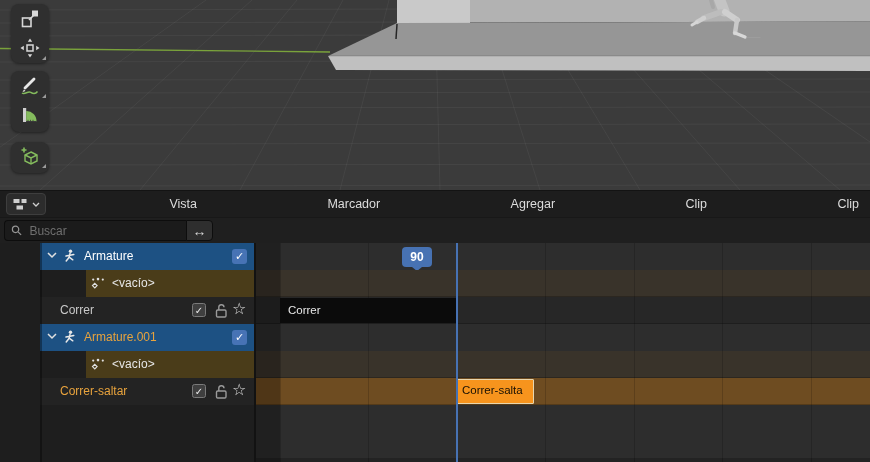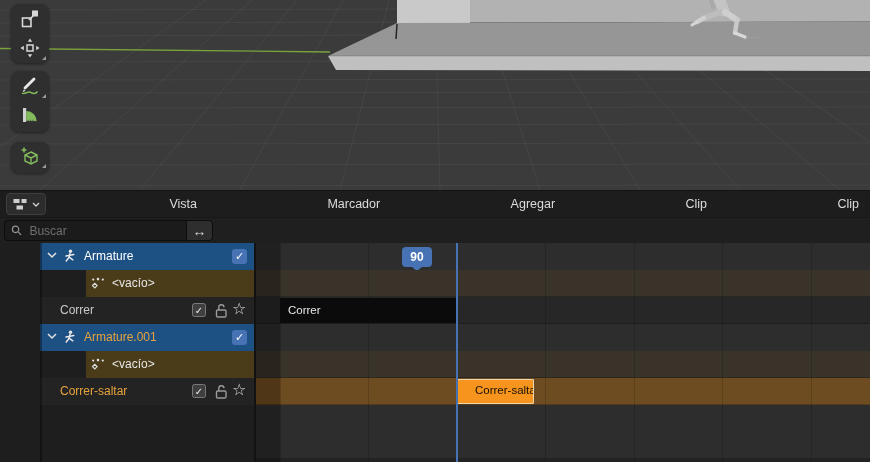--- a/index.html
+++ b/index.html
@@ -78,21 +78,21 @@
   .b3{top:54px;background:#272727;}
   .b5{top:108px;background:#39332a;}
   .b6{top:135px;background:#6e4c21;}
   .gl{position:absolute;top:0;width:1px;height:220px;background:rgba(0,0,0,.16);z-index:1;}
   .pre0{position:absolute;left:0;top:0;width:25px;height:220px;background:rgba(0,0,0,.28);z-index:2;}
   .strip-a{position:absolute;left:25px;top:55px;width:177px;height:25px;background:#0b0b0b;
            z-index:3;color:#e8e8e8;font-size:11.5px;line-height:25px;padding-left:8px;
            box-sizing:border-box;cursor:pointer;}
   .strip-b{position:absolute;left:202px;top:136px;width:77px;height:25px;background:#f7941d;
            border:1.5px solid #e8d6ae;border-radius:1px;z-index:3;color:#171004;font-size:11.5px;
-           line-height:21px;padding-left:17px;box-sizing:border-box;white-space:nowrap;overflow:hidden;cursor:pointer;}
+           line-height:21px;padding-left:4px;box-sizing:border-box;white-space:nowrap;overflow:hidden;cursor:pointer;}
   .ph-line{position:absolute;left:201px;top:0;width:2px;height:220px;background:#4772b3;z-index:5;cursor:grab;}
   .bshade{position:absolute;left:0;bottom:0;width:655px;height:5px;background:rgba(0,0,0,.22);z-index:4;}
 </style>
 </head>
 <body>
 
 <div id="viewport">
   <svg class="scene" width="870" height="190" viewBox="0 0 870 190">
     <rect x="0" y="0" width="870" height="190" fill="#3b3b3b"></rect>
     <g stroke="rgba(255,255,255,0.05)" stroke-width="1">

